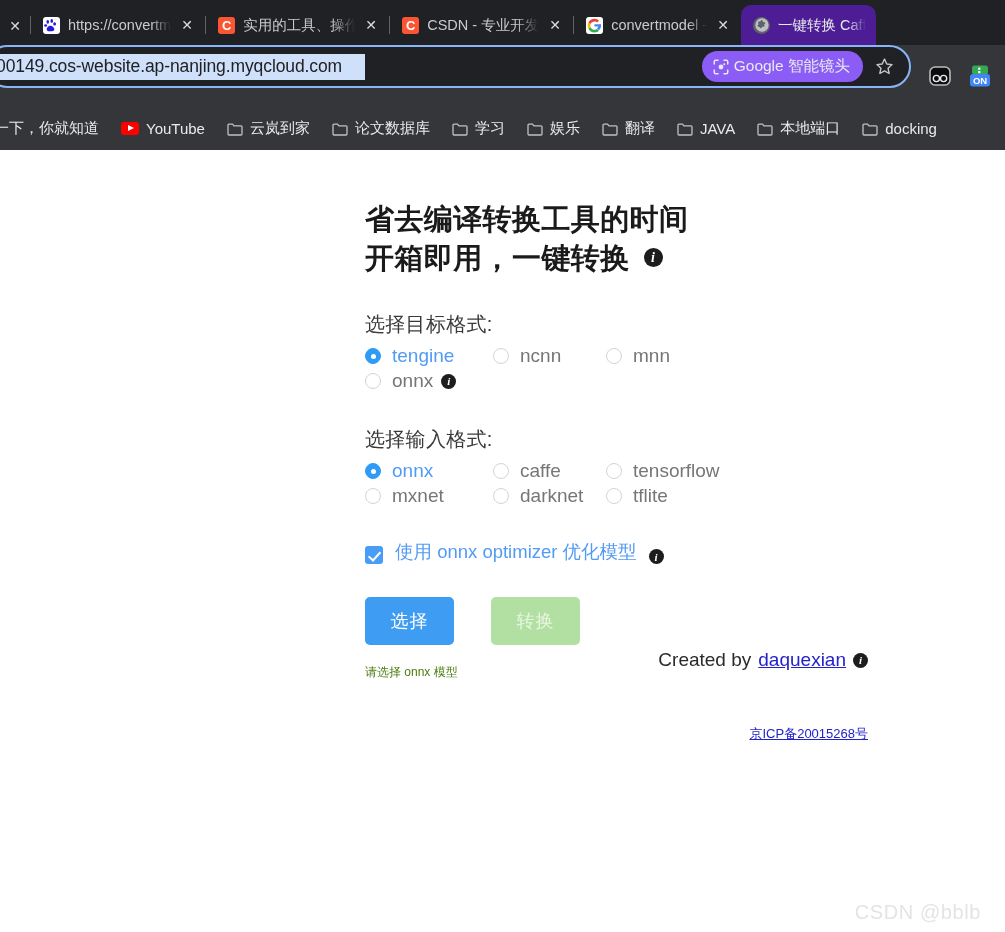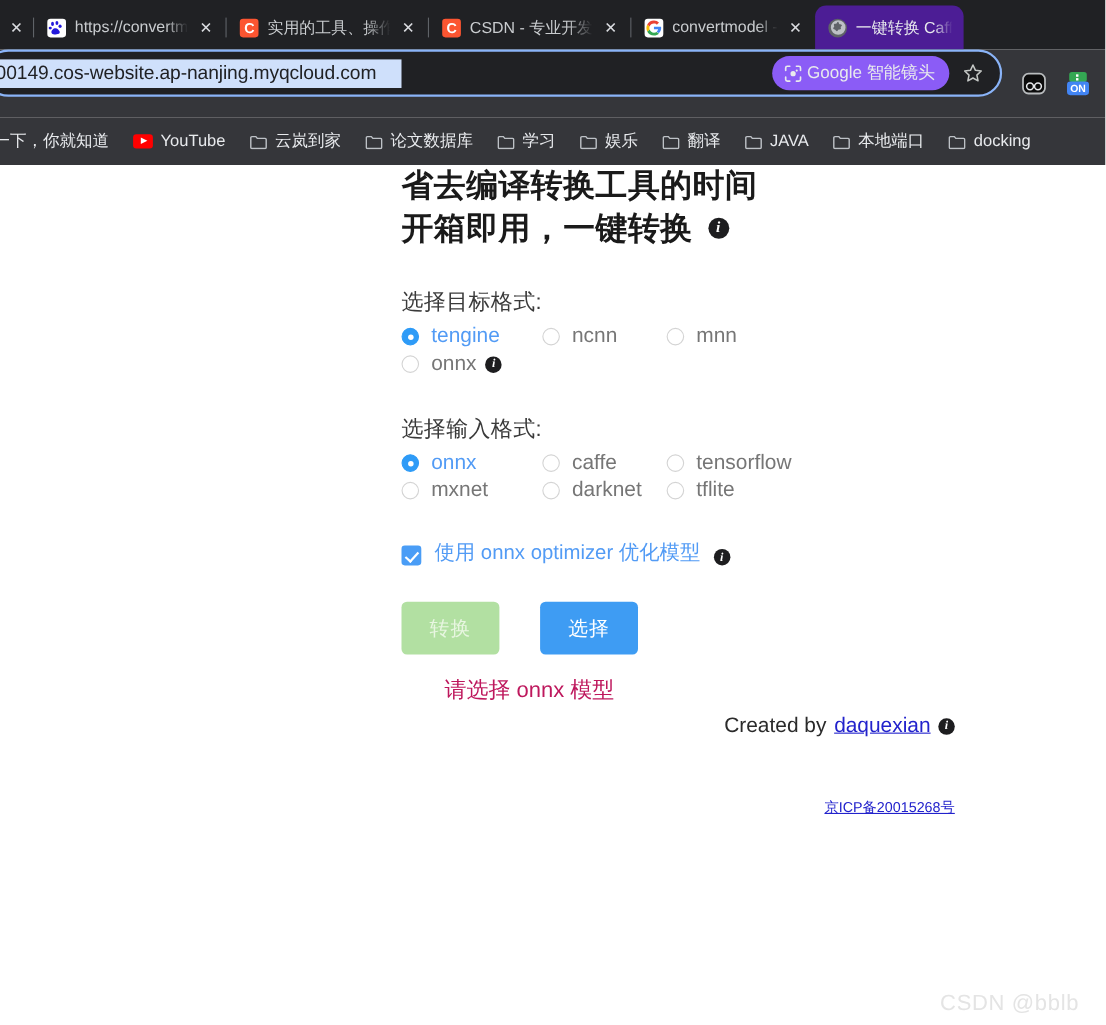--- a/index.html
+++ b/index.html
@@ -177,20 +177,21 @@
     border-top: 3.5px solid transparent;
     border-bottom: 3.5px solid transparent;
   }
 
   
   .page {
     background: #ffffff;
     height: 782px;
     position: relative;
     padding-left: 365px;
+    padding-top: 50px;
   }
   .headline {
     font-size: 29px;
     font-weight: bold;
     color: #1a1a1a;
     line-height: 1.33;
     letter-spacing: 0.4px;
   }
   .headline .row2 { display: flex; align-items: center; gap: 14px; }
 
@@ -294,23 +295,22 @@
     font-size: 18px;
     font-family: inherit;
     cursor: pointer;
     letter-spacing: 1px;
   }
   .btn-select { background: #3e9cf3; color: #ffffff; }
   .btn-convert { background: #b2e0a2; color: #e8f6e1; }
 
   .hint {
     margin-top: 19px;
-    font-size: 20px;
-    color: #be185d;
-    margin-left: 39px;
+    font-size: 12px;
+    color: #4d7c0f;
   }
 
   .footer {
     position: absolute;
     right: 137px;
     top: 499px;
     font-size: 19px;
     color: #2b2b2b;
     display: flex;
     align-items: center;
@@ -599,22 +599,22 @@
       </label>
     </div>
 
     <div class="chk-row">
       <span class="chk"></span>
       <span>使用 onnx optimizer 优化模型</span>
       <span class="info-dot sm">i</span>
     </div>
 
     <div class="btn-row">
+      <button class="btn btn-select">选择</button>
       <button class="btn btn-convert">转换</button>
-      <button class="btn btn-select">选择</button>
     </div>
 
     <div class="hint">请选择 onnx 模型</div>
 
     <div class="footer">
       <span>Created by</span>
       <a href="#">daquexian</a>
       <span class="info-dot sm">i</span>
     </div>
 

